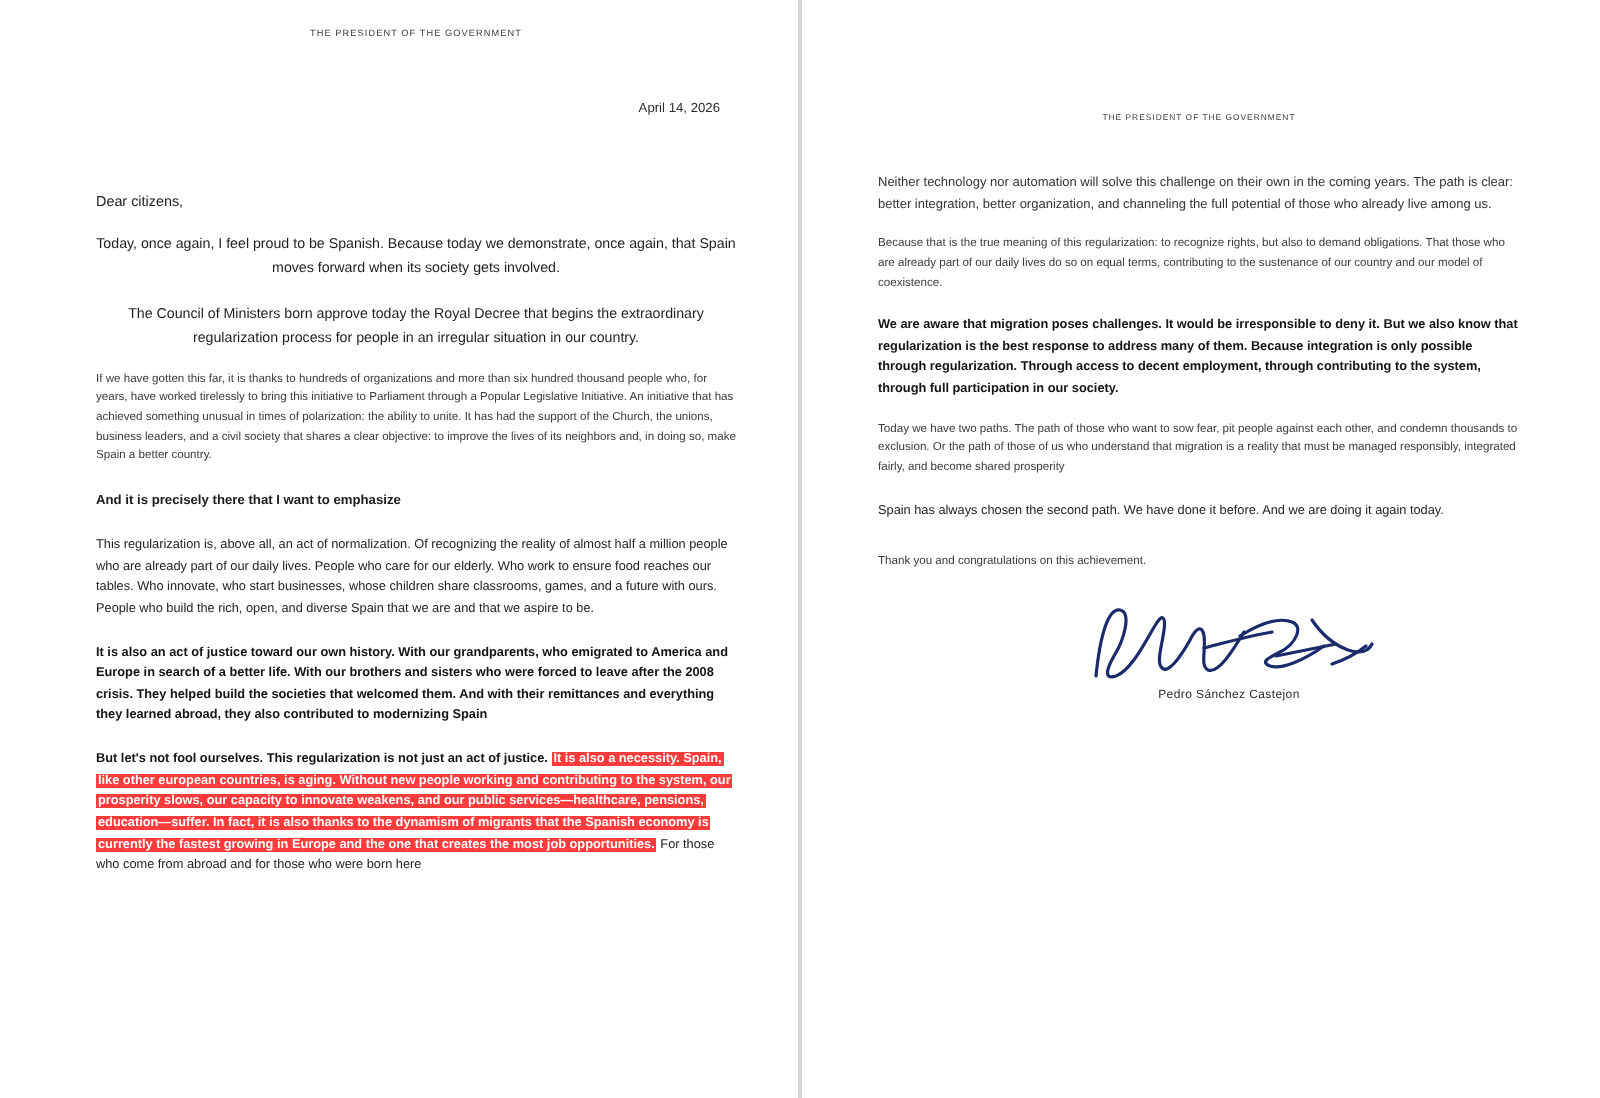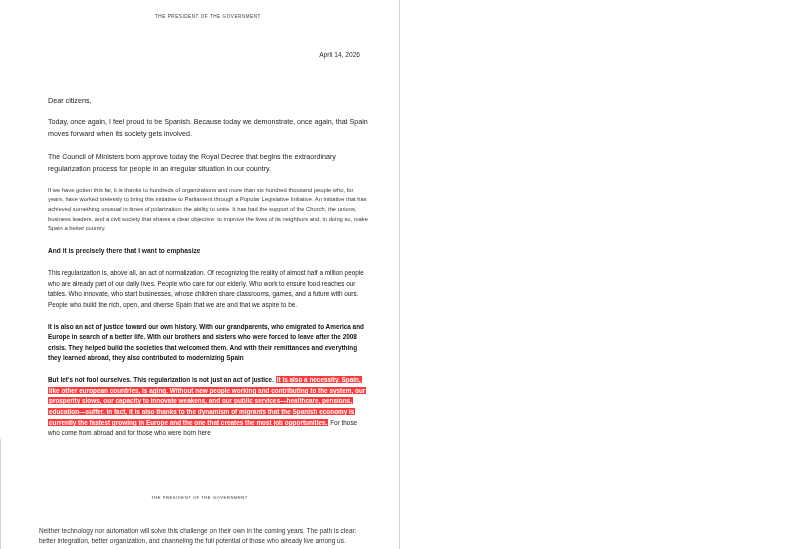--- a/index.html
+++ b/index.html
@@ -13,21 +13,20 @@
   body {
     font-family: "Liberation Sans", sans-serif;
     color: #2a2a2a;
   }
   .spread {
     position: relative;
     width: 800px;
     height: 549px;
     display: flex;
     background: #ffffff;
-    flex-direction: column;
   }
   .page {
     position: relative;
     width: 400px;
     height: 549px;
     background: #ffffff;
     box-sizing: border-box;
   }
   .page-left {
     padding: 12px 32px 0 48px;
@@ -70,20 +69,21 @@
     line-height: 1.62;
     color: #333333;
     margin: 10px 0 0 0;
     text-align: left;
   }
   p.lead {
     font-size: 7.1px;
     line-height: 1.64;
     color: #1e1e1e;
     margin: 12px 0 0 0;
+    text-align: center;
   }
   p.small {
     font-size: 5.8px;
     line-height: 1.68;
     color: #3a3a3a;
     margin: 10px 0 0 0;
   }
   p.emph {
     font-size: 6.6px;
     line-height: 1.66;

